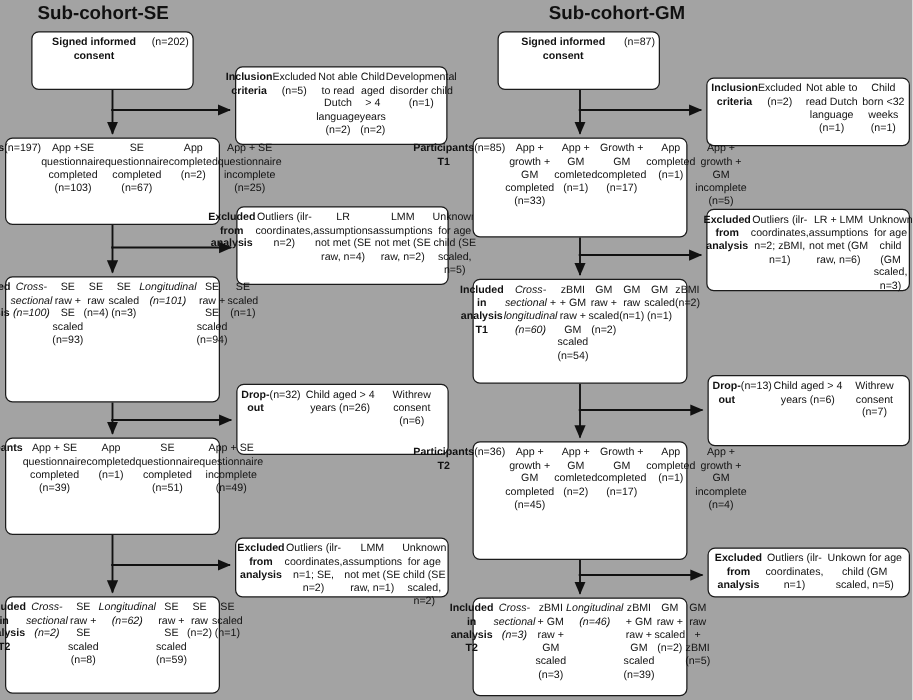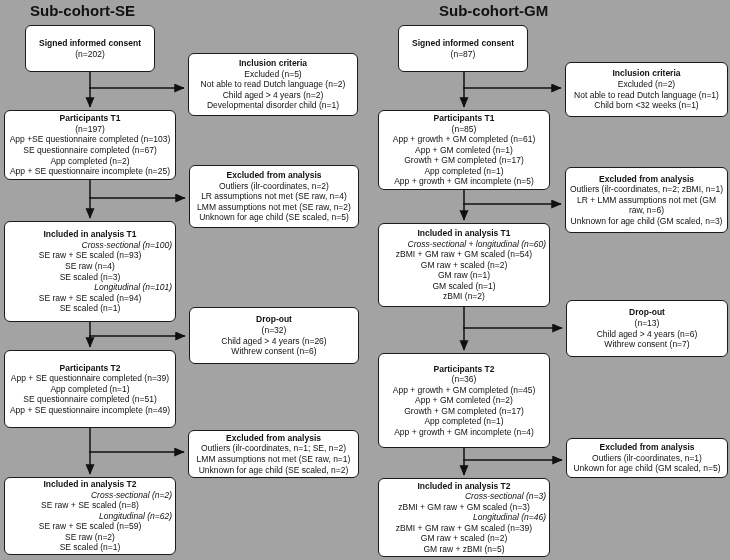--- a/index.html
+++ b/index.html
@@ -6,27 +6,27 @@
   #canvas{
     position:relative;width:730px;height:560px;background:#a3a3a3;
     font-family:"Liberation Sans", sans-serif;color:#111;overflow:hidden;
   }
   .col-title{
     position:absolute;font-size:15px;font-weight:bold;letter-spacing:0px;color:#111;
   }
   .box{
     position:absolute;box-sizing:border-box;background:#fff;
     border:1.6px solid #1b1b1b;border-radius:6px;
-    display:flex;flex-direction:column;justify-content:center;
+    display:flex;flex-direction:row;justify-content:center;
     text-align:center;font-size:8.5px;line-height:1.24;
     padding:2px 3px;z-index:2;
   }
   .ln{white-space:normal;}
   .b{font-weight:bold;}
-  .it{font-style:italic;text-align:right;}
+  .it{font-style:italic;}
   svg.wires{position:absolute;left:0;top:0;z-index:1;}
 </style>
 </head>
 <body>
 
 <div id="canvas">
 
   <svg class="wires" width="730" height="560">
     <defs>
       <marker id="ah" markerWidth="8" markerHeight="8" refX="6.5" refY="3" orient="auto">
@@ -138,21 +138,21 @@
   <div class="box" style="left:565px;top:62px;width:163px;height:55px;">
     <div class="ln b">Inclusion criteria</div>
     <div class="ln">Excluded (n=2)</div>
     <div class="ln">Not able to read Dutch language (n=1)</div>
     <div class="ln">Child born &lt;32 weeks (n=1)</div>
   </div>
 
   <div class="box" style="left:378px;top:110px;width:172px;height:80px;">
     <div class="ln b">Participants T1</div>
     <div class="ln">(n=85)</div>
-    <div class="ln">App + growth + GM completed (n=61)</div>
+    <div class="ln">App + growth + GM completed (n=33)</div>
     <div class="ln">App + GM comleted (n=1)</div>
     <div class="ln">Growth + GM completed (n=17)</div>
     <div class="ln">App completed (n=1)</div>
     <div class="ln">App + growth + GM incomplete (n=5)</div>
   </div>
 
   <div class="box" style="left:565px;top:167px;width:163px;height:66px;">
     <div class="ln b">Excluded from analysis</div>
     <div class="ln">Outliers (ilr-coordinates, n=2; zBMI, n=1)</div>
     <div class="ln">LR + LMM assumptions not met (GM raw, n=6)</div>

